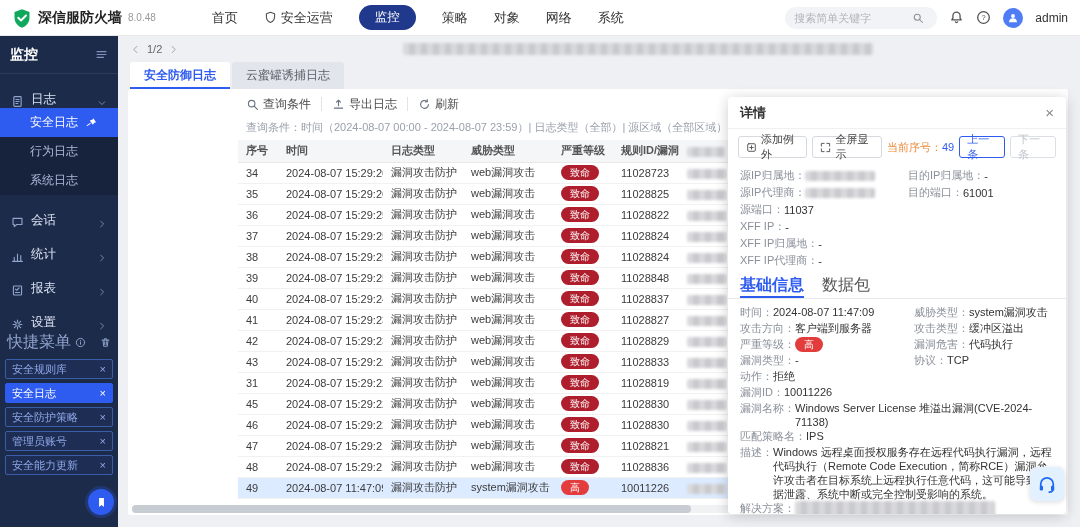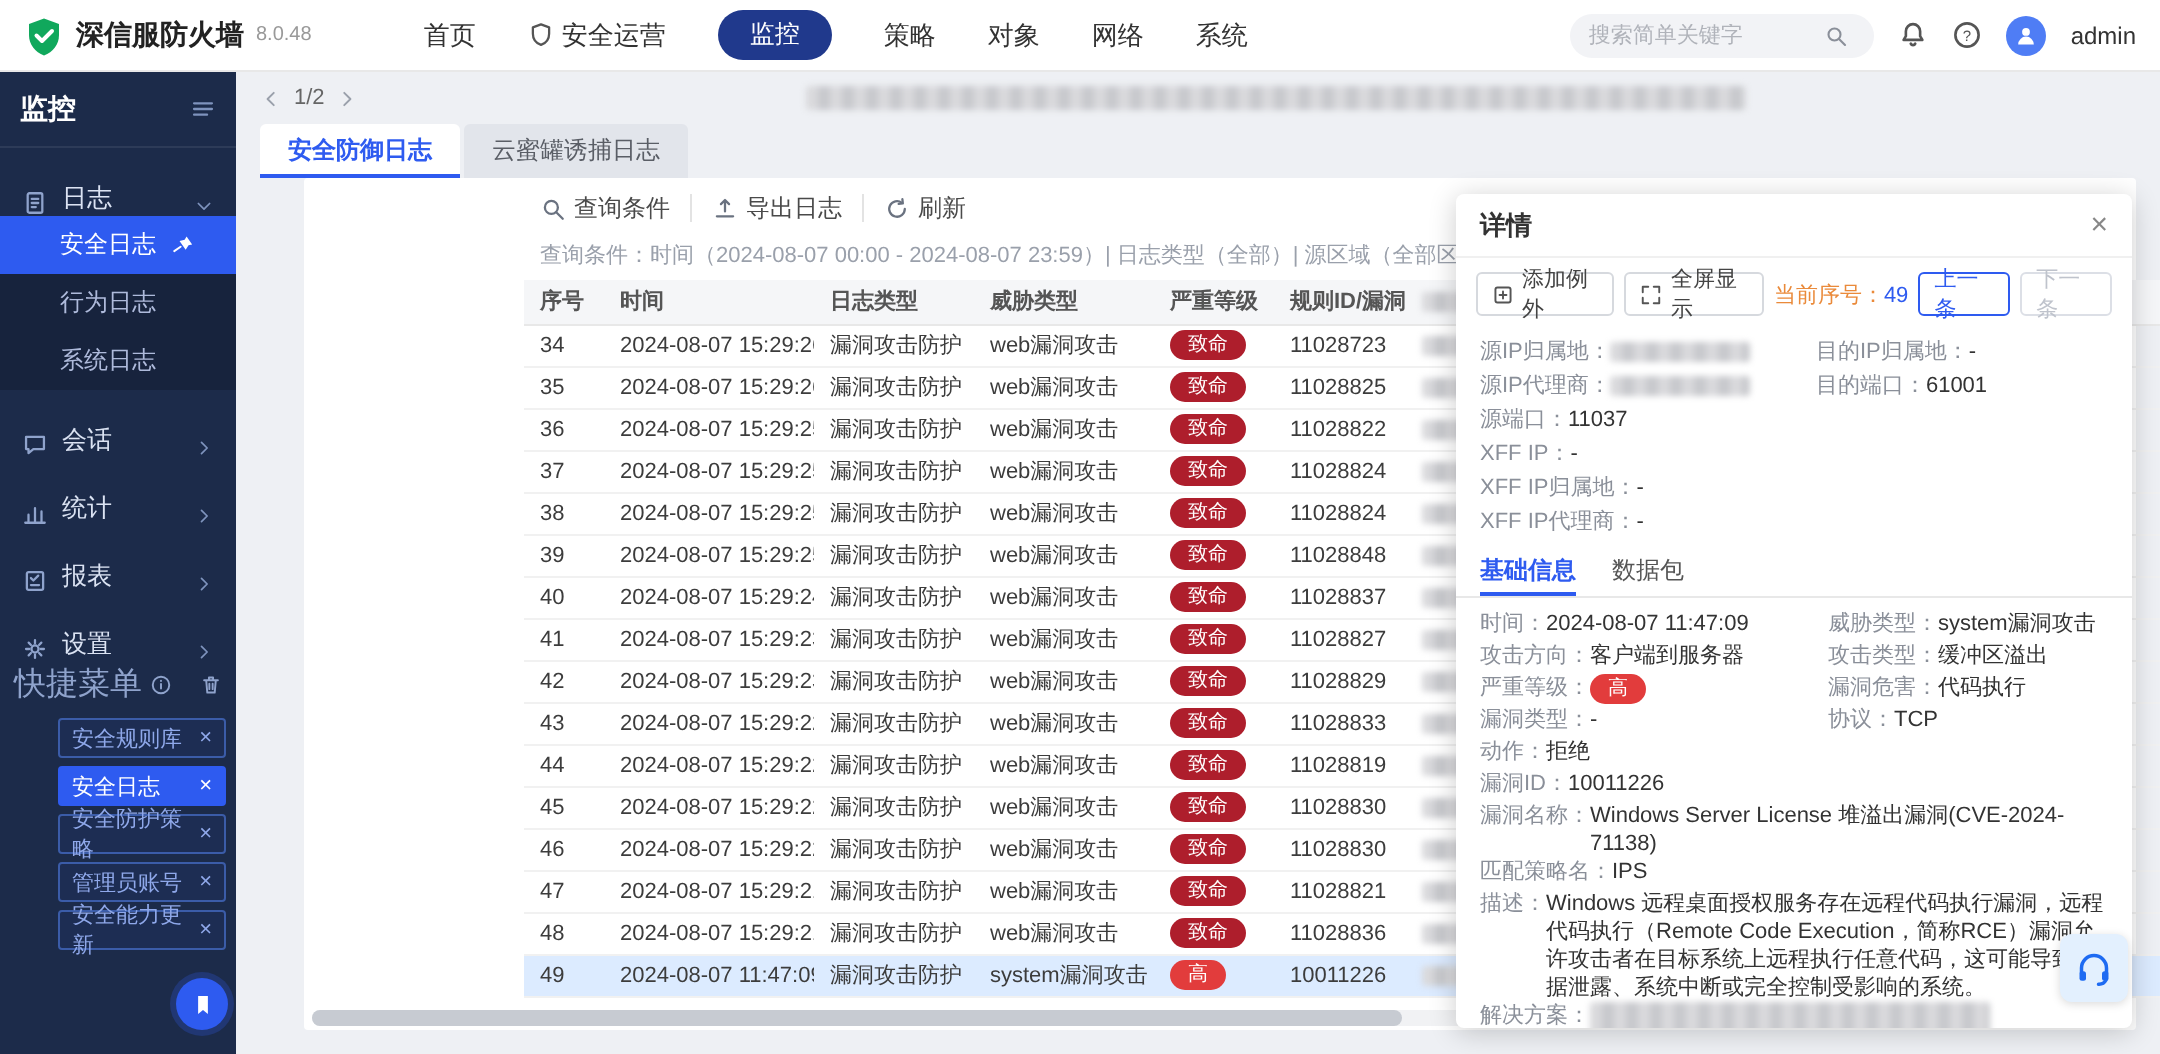--- a/index.html
+++ b/index.html
@@ -46,21 +46,21 @@
                 color:#aebadb; cursor:pointer; }
   .side-child.active { background:var(--accent); color:#fff; }
   .side-child .pin { margin-left:8px; font-size:11px; color:#fff; transform:rotate(10deg); }
 
   .quick-menu { position:absolute; left:5px; right:5px; bottom:52px; }
   .qm-head { display:flex; align-items:center; gap:4px; font-size:16px; color:#8fa3cc; padding:0 2px 2px; }
   .qm-head .ico { font-size:11px; color:#8fa3cc; cursor:pointer; }
   .qm-head .qm-trash { margin-left:auto; }
   .qchip { height:20px; margin-top:4px; border:1px solid #3b5ca8; border-radius:2px; display:flex;
            align-items:center; justify-content:space-between; padding:0 6px; font-size:11px; color:#8fa8ea;
-           cursor:pointer; background:rgba(46,91,240,.06);margin-left:24px; }
+           cursor:pointer; background:rgba(46,91,240,.06); }
   .qchip.active { background:var(--accent); border-color:var(--accent); color:#fff; }
   .qchip .x { font-size:11px; line-height:1; cursor:pointer; }
   .side-fab { position:absolute; left:88px; bottom:12px; width:26px; height:26px; border-radius:50%;
               background:var(--accent); display:flex; align-items:center; justify-content:center;
               box-shadow:0 0 0 3px rgba(46,91,240,.25); cursor:pointer; }
   .side-fab .ico { font-size:13px; color:#fff; }
 
   
   .content { position:absolute; left:118px; top:36px; right:0; bottom:0; }
   .crumb-bar { height:26px; display:flex; align-items:center; padding:0 12px; gap:6px; }
@@ -68,21 +68,21 @@
   .pager { font-size:11px; color:#666; }
   .crumb-blur { margin-left:218px; }
   .blur-block { display:inline-block; height:10px; border-radius:2px; vertical-align:middle;
                 background:repeating-linear-gradient(90deg,#d9d9dc 0 6px,#c8c9cd 6px 12px); filter:blur(1.5px); }
 
   .tabs-row { margin-left:12px; display:flex; gap:2px; height:27px; align-items:flex-end; }
   .tab { padding:0 14px; line-height:27px; font-size:12px; background:#e2e5eb; color:#5a5e66;
          border-radius:3px 3px 0 0; cursor:pointer; }
   .tab.active { background:#fff; color:var(--accent); font-weight:bold; box-shadow:inset 0 -2px 0 var(--accent); }
 
-  .card { position:absolute; left:10px; right:12px; top:53px; bottom:12px; background:#fff; border-radius:2px;margin-left:24px; }
+  .card { position:absolute; left:10px; right:12px; top:53px; bottom:12px; background:#fff; border-radius:2px; }
   .toolbar { height:30px; display:flex; align-items:center; gap:10px; padding:0 8px; margin-left:110px; }
   .tool-btn { display:flex; align-items:center; gap:4px; font-size:12px; color:#4a4a4a; cursor:pointer; }
   .tool-btn .ico { font-size:13px; color:#6a7280; }
   .tool-sep { width:1px; height:14px; background:#e3e3e3; }
   .filter-line { margin-left:118px; padding:1px 8px 5px 0; font-size:11px; color:#9aa0ab; white-space:nowrap;
                  overflow:hidden; text-overflow:ellipsis; max-width:700px; }
 
   .tablewrap { margin-left:110px; }
   table { border-collapse:collapse; table-layout:fixed; width:820px; }
   th { height:22px; background:#f5f6f8; font-size:11px; color:#555; font-weight:bold; text-align:left;
@@ -112,21 +112,21 @@
   .d-nav { border:1px solid var(--accent); color:var(--accent); border-radius:3px; height:22px; padding:4px 7px;
            display:flex; align-items:center; font-size:11px; cursor:pointer; background:#fff; }
   .d-nav.disabled { border-color:#dcdfe6; color:#bfc3cc; cursor:default; }
   .d-top { display:flex; padding:4px 12px 2px; }
   .d-col-l { flex:1.15; } .d-col-r { flex:1; }
   .f-row { height:17px; display:flex; align-items:center; }
   .f-lab { color:#8a8f99; white-space:nowrap; }
   .f-lab::after { content:"："; }
   .f-val { color:#333; white-space:nowrap; }
   .d-tabs { display:flex; gap:18px; padding:0 12px; border-bottom:1px solid #e8e8e8; height:26px; margin-top:2px; }
-  .d-tab { font-size:12px; color:#555; line-height:24px; cursor:pointer; }
+  .d-tab { font-size:16px; color:#555; line-height:24px; cursor:pointer; }
   .d-tab.active { color:var(--accent); font-weight:bold; border-bottom:2px solid var(--accent); }
   .d-basic { padding:6px 12px; display:grid; grid-template-columns:1.2fr 1fr; column-gap:6px; }
   .d-basic .f-row { min-height:16px; height:auto; align-items:flex-start; line-height:15px; }
   .d-basic .full { grid-column:1 / -1; }
   .d-basic .f-lab { flex:none; }
   .wrapval { white-space:normal; line-height:14px; font-size:11px; }
 
   .support-fab { position:absolute; right:16px; bottom:26px; width:34px; height:34px; background:#e3f0fe;
                  border-radius:6px; display:flex; align-items:center; justify-content:center; z-index:70;
                  box-shadow:0 1px 5px rgba(0,0,0,.15); cursor:pointer; }
@@ -521,21 +521,21 @@
               <td>43</td>
               <td>2024-08-07 15:29:22</td>
               <td>漏洞攻击防护</td>
               <td>web漏洞攻击</td>
               <td><span class="badge fatal">致命</span></td>
               <td>11028833</td>
               <td><span class="blur-block" style="width: 40px; height: 10px;"></span></td>
               <td>-</td>
             </tr>
             <tr>
-              <td>44</td>
+              <td>31</td>
               <td>2024-08-07 15:29:22</td>
               <td>漏洞攻击防护</td>
               <td>web漏洞攻击</td>
               <td><span class="badge fatal">致命</span></td>
               <td>11028819</td>
               <td><span class="blur-block" style="width: 40px; height: 10px;"></span></td>
               <td>-</td>
             </tr>
             <tr>
               <td>45</td>

